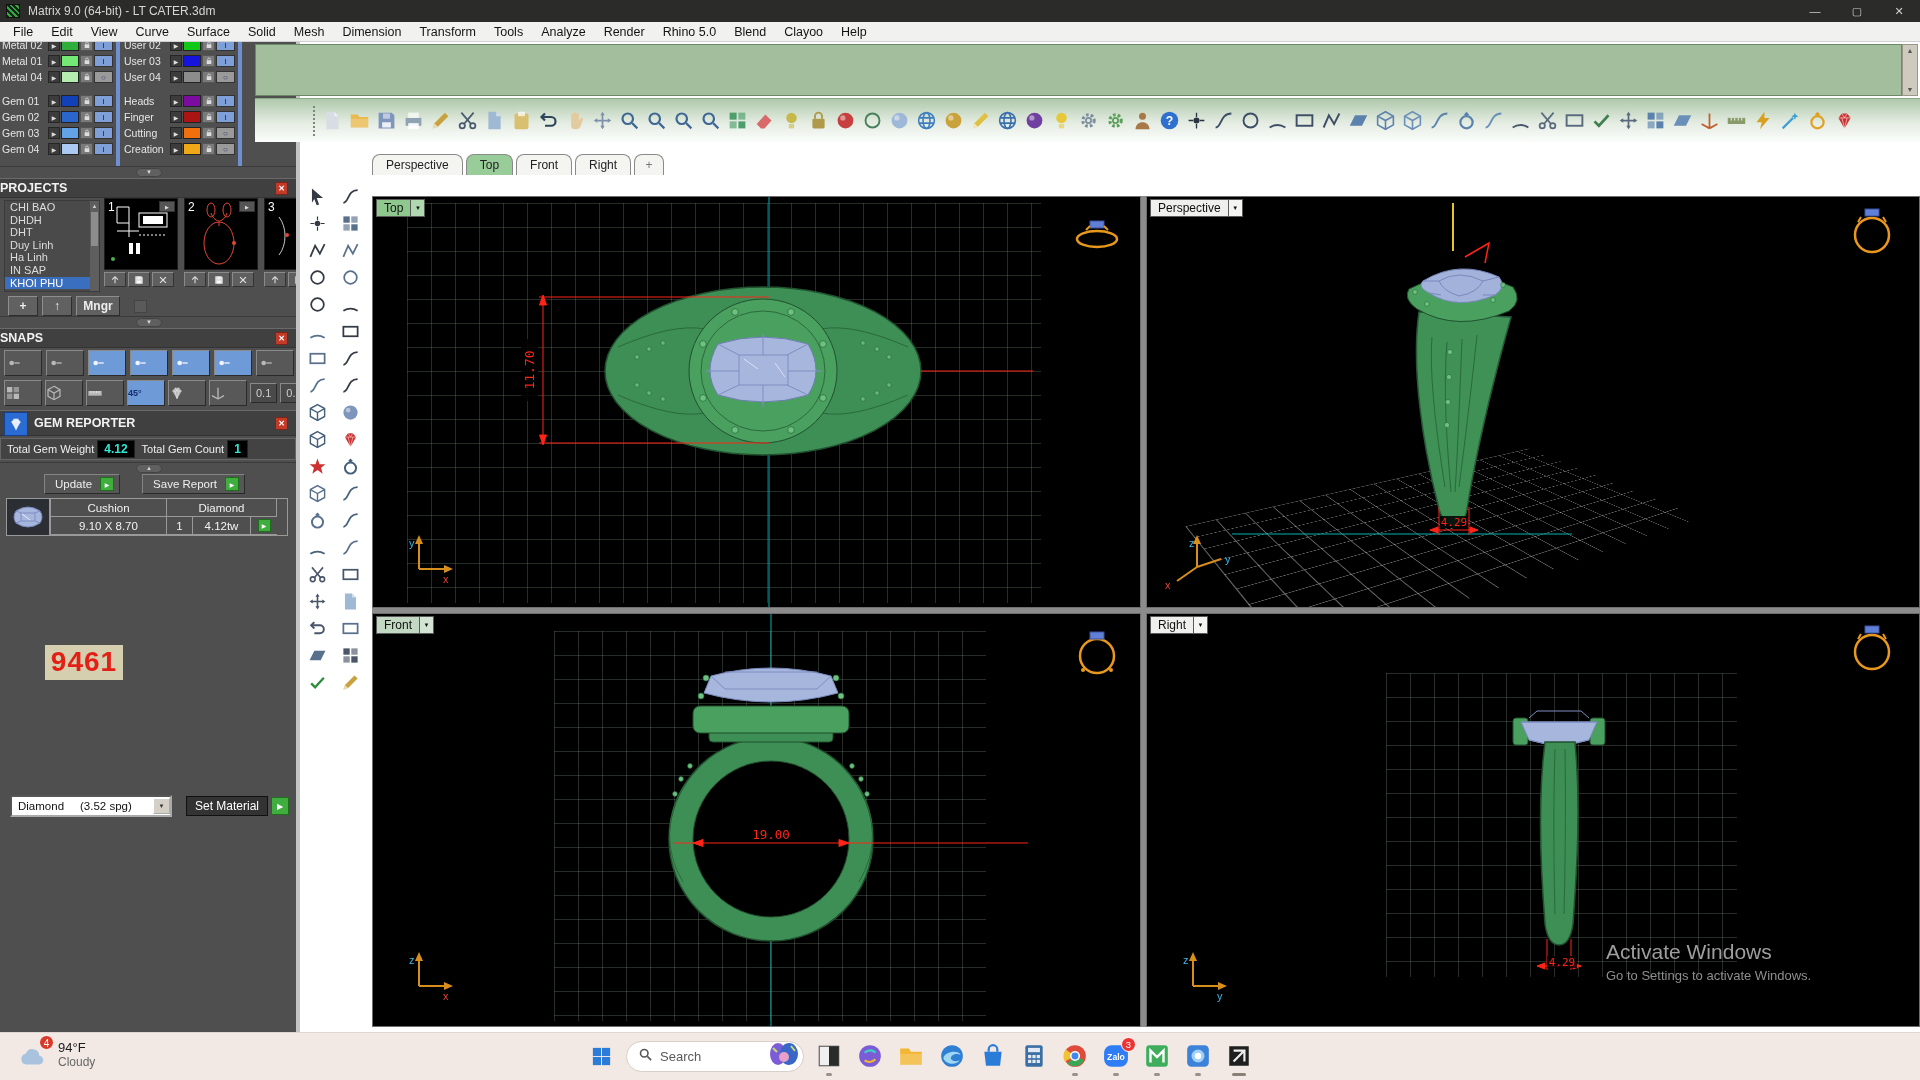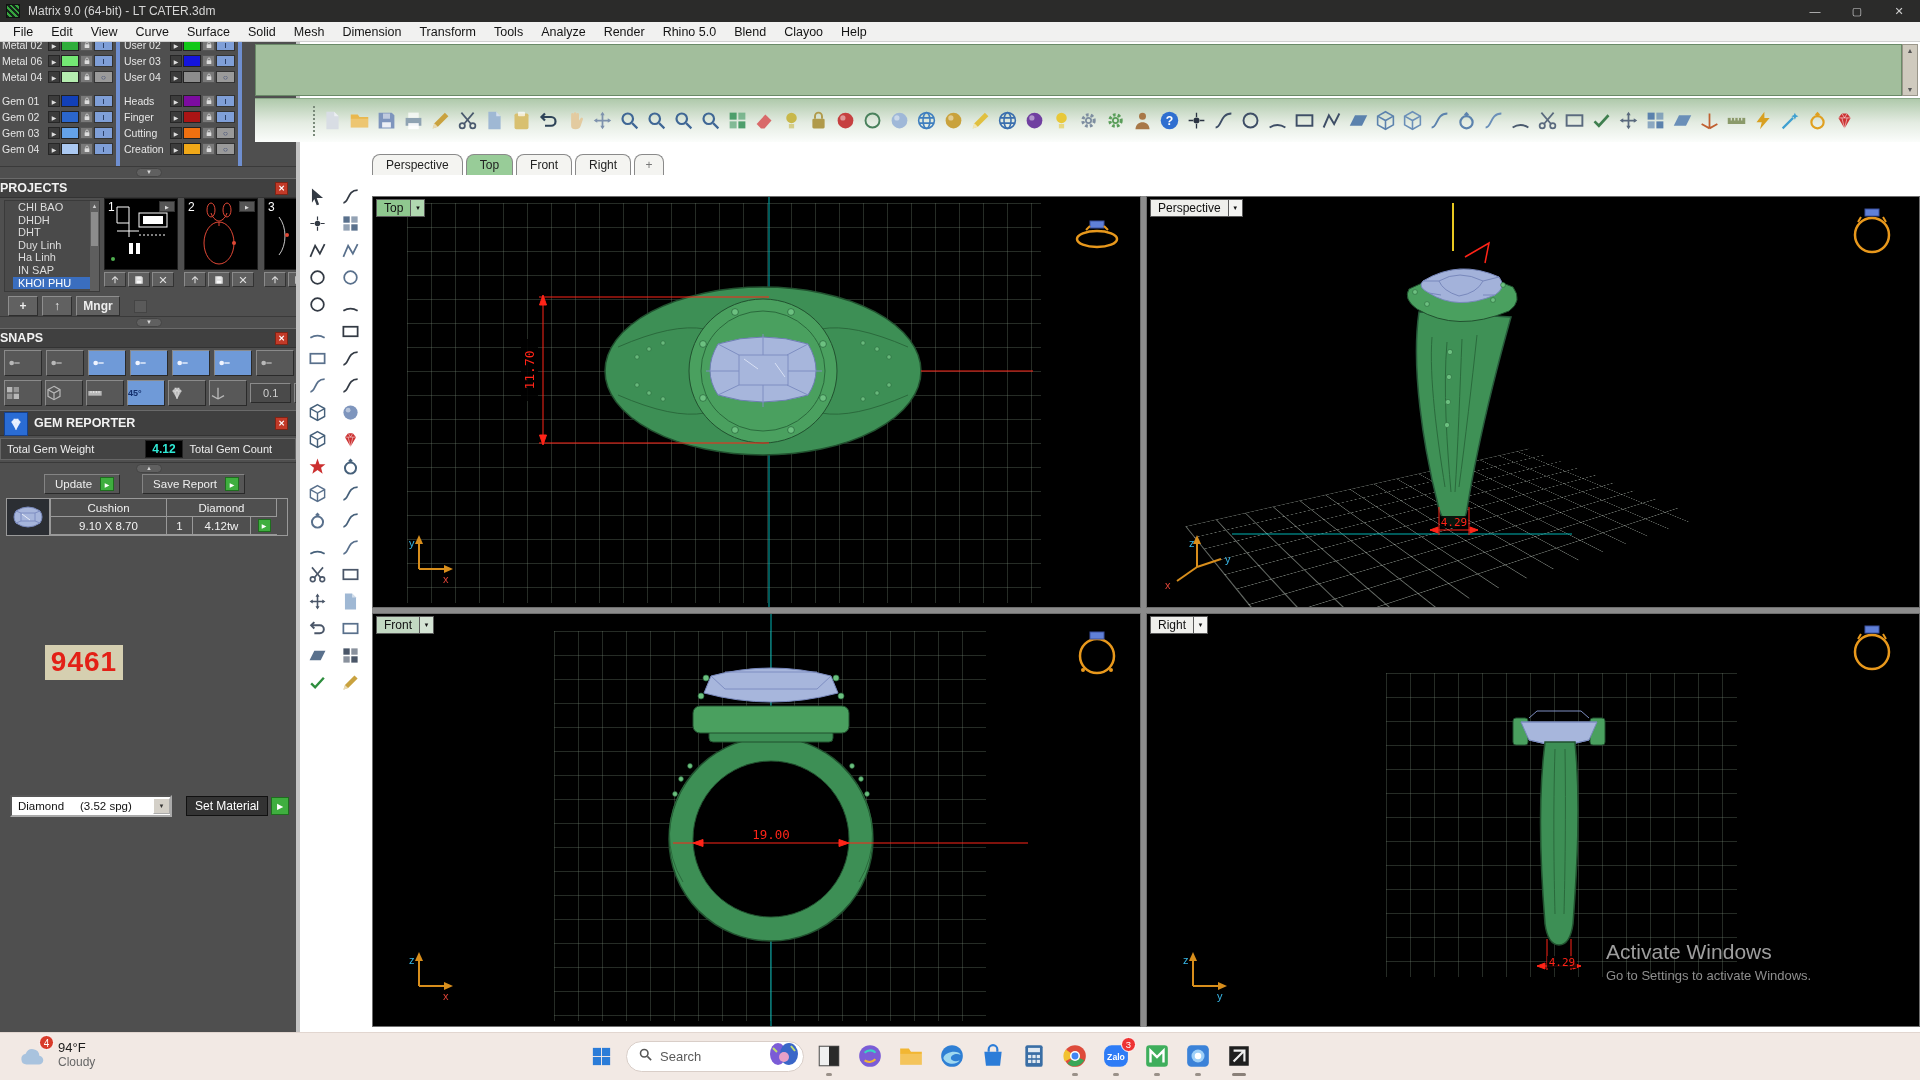--- a/index.html
+++ b/index.html
@@ -43,21 +43,21 @@
   .phead { position:absolute; left:0; width:296px; height:20px; background:#404040; border-top:1px solid #6a6a6a; border-bottom:1px solid #333; color:#f2f2f2; font-weight:bold; font-size:12.5px; line-height:19px; padding-left:0; }
   .xbtn { position:absolute; right:8px; top:3px; width:13px; height:13px; background:#c23a28; border:1px solid #7e2416; color:#fff; font-size:8px; line-height:11px; text-align:center; font-weight:bold; }
   #projects-head { top:136px; }
   #snaps-head { top:286px; }
   #gem-head { top:368px; height:26px; line-height:25px; padding-left:34px; }
   #gem-head .xbtn { top:6px; }
   #gem-icon { position:absolute; left:4px; top:1px; width:24px; height:24px; background:#2a6cd4; border:1px solid #14408e; display:flex; align-items:center; justify-content:center; color:#dfeaff; }
 
   #projects-body { position:absolute; left:0; top:156px; width:296px; height:96px; overflow:hidden; }
   #plist { position:absolute; left:4px; top:2px; width:96px; height:92px; background:#4a4a4a; border:1px solid #3a3a3a; }
-  .pitem { font-size:11px; color:#ddd; height:12.6px; line-height:12.6px; padding-left:5px; white-space:nowrap;margin-left:8px; }
+  .pitem { font-size:11px; color:#ddd; height:12.6px; line-height:12.6px; padding-left:5px; white-space:nowrap; }
   .pitem.selected { background:#3a6ebf; color:#fff; }
   #plist-sb { position:absolute; right:0; top:0; width:9px; height:100%; background:#5e5e5e; }
   #plist-sb .arr { width:9px; height:10px; font-size:6px; color:#ccc; text-align:center; line-height:10px; }
   #plist-sb .thumb { width:7px; height:34px; background:#8c8c8c; margin:1px auto; }
   #thumbs { position:absolute; left:104px; top:0; display:flex; gap:6px; }
   .pthumb { width:74px; }
   .timg { position:relative; width:74px; height:72px; background:#000; border:1px solid #1e1e1e; }
   .tnum { position:absolute; left:3px; top:1px; color:#fff; font-size:12px; }
   .tplay { position:absolute; right:2px; top:2px; width:16px; height:11px; background:#555; border:1px solid #333; color:#ddd; font-size:5px; text-align:center; line-height:10px; }
   .tbtns { display:flex; gap:2px; margin-top:2px; }
@@ -67,26 +67,26 @@
   .pbtn { height:20px; background:#616161; border:1px solid; border-color:#8e8e8e #2e2e2e #2e2e2e #8e8e8e; color:#eee; font-weight:bold; font-size:12px; display:flex; align-items:center; justify-content:center; }
   .pbtn.w1 { width:30px; } .pbtn.w2 { width:44px; }
   .pstub { width:13px; height:13px; background:#5a5a5a; border:1px solid #444; margin-left:10px; }
 
   #snaps-r1 { position:absolute; left:4px; top:308px; display:flex; gap:4px; }
   #snaps-r2 { position:absolute; left:4px; top:338px; display:flex; gap:3px; align-items:center; }
   .snapbtn { width:38px; height:26px; display:flex; align-items:center; justify-content:flex-start; border:1px solid; border-color:#8a8a8a #2a2a2a #2a2a2a #8a8a8a; }
   .snapbtn.active { background:#6f9ad8; color:#f0f4ff; }
   .snapbtn.inactive { background:#585858; color:#b8b8b8; }
   .snapbtn .lbl45 { font-size:9px; font-weight:bold; color:#14306e; }
-  .numbtn { height:20px; padding:0 12px; font-size:11px; display:flex; align-items:center; justify-content:center; border:1px solid; border-color:#8a8a8a #2a2a2a #2a2a2a #8a8a8a; background:#4a4a4a; color:#cfcfcf; }
+  .numbtn { height:20px; padding:0 5px; font-size:11px; display:flex; align-items:center; justify-content:center; border:1px solid; border-color:#8a8a8a #2a2a2a #2a2a2a #8a8a8a; background:#4a4a4a; color:#cfcfcf; }
   .numbtn.active { background:#7fa3dc; color:#0e2142; font-weight:bold; }
 
   #gemtotals { position:absolute; left:0; top:396px; width:296px; height:22px; background:#434343; border:1px solid #666; display:flex; align-items:center; padding-left:3px; }
   .gt-label { color:#efefef; font-size:11px; padding:0 3px; white-space:nowrap; }
-  .gt-val { background:#000; color:#2fe8d4; font-size:12px; font-weight:bold; padding:0 6px; border:1px solid #222; margin-right:4px; line-height:16px;margin-left:48px; }
+  .gt-val { background:#000; color:#2fe8d4; font-size:12px; font-weight:bold; padding:0 6px; border:1px solid #222; margin-right:4px; line-height:16px; }
 
   #gem-actions { position:absolute; left:44px; top:432px; display:flex; gap:22px; }
   .gr-btn { height:20px; background:#565656; border:1px solid; border-color:#848484 #2a2a2a #2a2a2a #848484; color:#efefef; font-size:11.5px; display:flex; align-items:center; padding:0 5px 0 10px; }
   .play { width:14px; height:14px; background:#3fae3f; border:1px solid #1e6e1e; color:#fff; font-size:6px; display:flex; align-items:center; justify-content:center; margin-left:8px; }
 
   #gemtable { position:absolute; left:6px; top:456px; width:282px; height:38px; display:flex; }
   .gt-thumb { width:44px; height:38px; background:#2b2e33; border:1px solid #999; display:flex; align-items:center; justify-content:center; }
   .gt-grid { flex:1; display:grid; grid-template-columns:116px 26px 58px 26px; grid-template-rows:18px 18px; border:1px solid #999; background:#4f4f4f; }
   .gt-cell { border-right:1px solid #999; border-bottom:1px solid #999; color:#f2f2f2; font-size:11.5px; display:flex; align-items:center; justify-content:center; }
   .gt-span { grid-column:2/5; }
@@ -430,21 +430,21 @@
             <span class="lexp">▶</span>
             <span class="lsw" style="background: rgb(47, 174, 59);"></span>
             <span class="llk">
               <svg width="8" height="8">
                 <use href="#sy-lock"></use>
               </svg>
             </span>
             <span class="lvis on">I</span>
           </div>
           <div class="lrow">
-            <span class="lname">Metal 06</span>
+            <span class="lname">Metal 01</span>
             <span class="lexp">▶</span>
             <span class="lsw" style="background: rgb(116, 232, 116);"></span>
             <span class="llk">
               <svg width="8" height="8">
                 <use href="#sy-lock"></use>
               </svg>
             </span>
             <span class="lvis on">I</span>
           </div>
           <div class="lrow">

